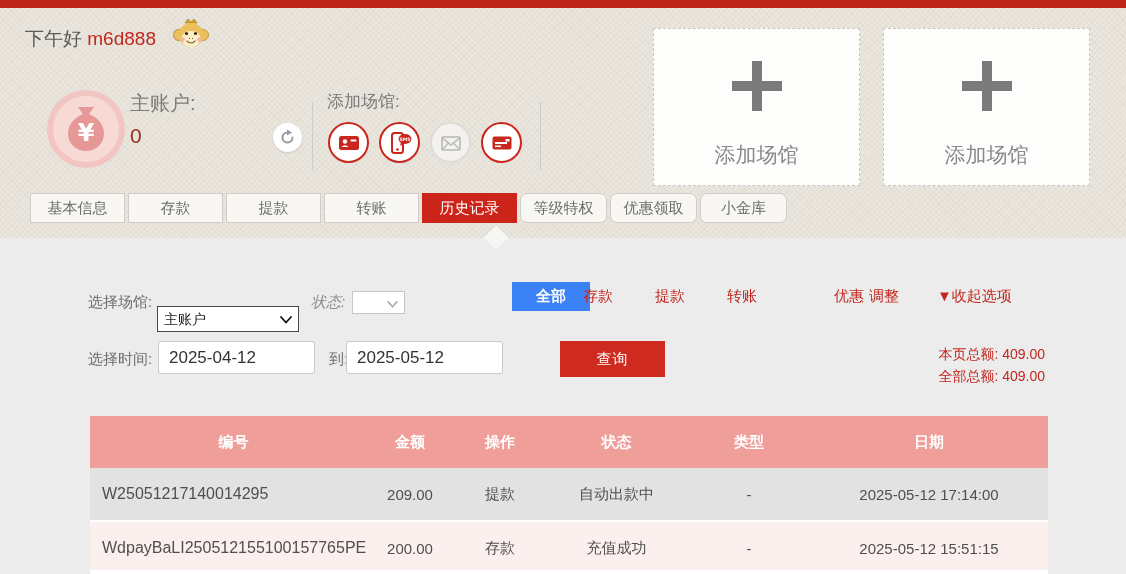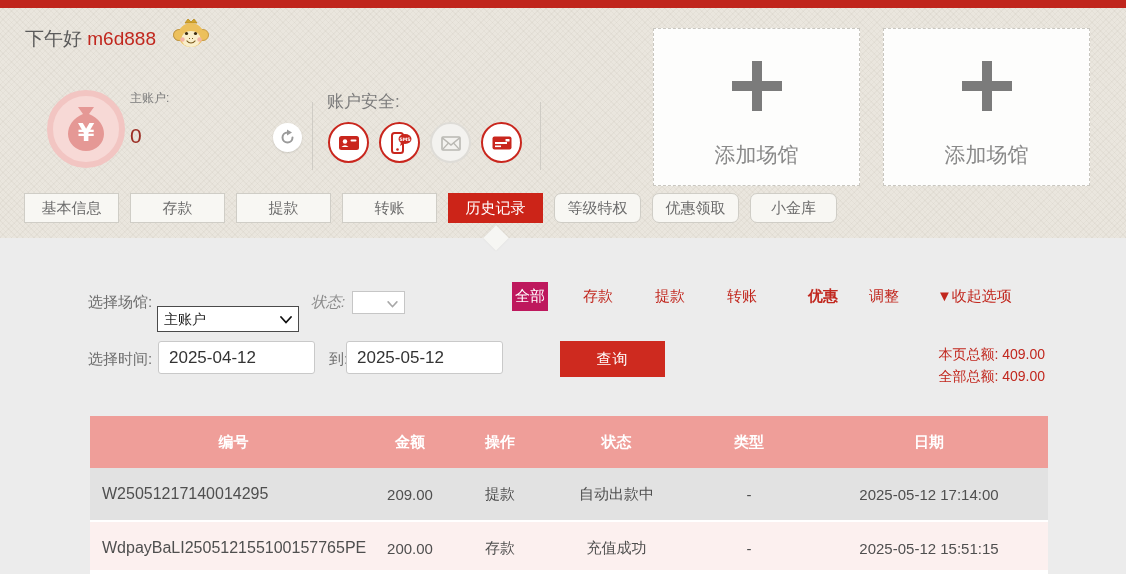--- a/index.html
+++ b/index.html
@@ -14,21 +14,21 @@
     background-image:repeating-linear-gradient(45deg, rgba(120,110,90,.05) 0 1px, transparent 1px 4px),
                      repeating-linear-gradient(-45deg, rgba(120,110,90,.05) 0 1px, transparent 1px 4px); }
 
   .greeting { position:absolute; left:25px; top:18px; font-size:19px; color:#5b5b5b; }
   .greeting .uname { color:#c1271e; }
   .monkey { position:absolute; left:172px; top:8px; }
 
   .moneybag { position:absolute; left:47px; top:82px; width:78px; height:78px; border-radius:50%;
     background:#f7d9d6; border:6px solid #f2c5c2; display:flex; align-items:center; justify-content:center; }
 
-  .acct-label { position:absolute; left:130px; top:82px; font-size:12px; color:#7b7b7b; }
+  .acct-label { position:absolute; left:130px; top:82px; font-size:20px; color:#7b7b7b; }
   .acct-balance { position:absolute; left:130px; top:116px; font-size:21px; color:#9b2d23; }
 
   .refresh { position:absolute; left:273px; top:115px; width:29px; height:29px; border-radius:50%;
     background:#fff; box-shadow:0 1px 2px rgba(0,0,0,.12); display:flex; align-items:center; justify-content:center; cursor:pointer; }
 
   .vdiv { position:absolute; top:94px; width:1px; height:68px; background:#cfccc5; }
   .vdiv.d1 { left:312px; } .vdiv.d2 { left:540px; }
 
   .sec-label { position:absolute; left:327px; top:82px; font-size:17px; color:#7b7b7b; }
   .sec-icons { position:absolute; left:328px; top:114px; display:flex; gap:10px; }
@@ -36,40 +36,40 @@
     display:flex; align-items:center; justify-content:center; cursor:pointer; }
   .sec-ic.off { border-color:#dedcd7; background:#f3f2ef; }
 
   .venue-box { position:absolute; top:20px; width:207px; height:158px; background:#fdfdfc;
     border:1px dashed #c9c7c0; display:flex; flex-direction:column; align-items:center; cursor:pointer;text-align:center; }
   .venue-box.v1 { left:653px; } .venue-box.v2 { left:883px; }
   .venue-box .plus { margin-top:32px; }
   .venue-box .vlabel { margin-top:26px; font-size:21px; color:#8a8a8a; }
 
   
-  .tabs { position:absolute; left:24px; top:185px; display:flex; gap:11px; }
+  .tabs { position:absolute; left:30px; top:185px; display:flex; gap:3px; }
   .tab { height:30px; background:#f8f7f3; border:1px solid #cfcdc6; color:#6b6b6b; font-size:15px;
     display:flex; align-items:center; justify-content:center; cursor:pointer; }
   .tab.w95 { width:95px; } .tab.w86 { width:87px;border-radius:7px; }
   .tab.active { background:#cc2418; border-color:#cc2418; color:#fff; }
 
   .diamond { position:absolute; left:487px; top:229px; width:18px; height:18px; background:#f6f6f3;
     transform:rotate(45deg); box-shadow:0 0 2px rgba(0,0,0,.08); }
 
   
   .flabel { position:absolute; font-size:15px; color:#6e6e6e; }
   .sel-wrap { position:absolute; background:#fff; }
   .sel-main { left:157px; top:306px; width:142px; height:26px; border:1px solid #4a4a4a; }
   .sel-status { left:352px; top:291px; width:53px; height:23px; border:1px solid #c6c6c6; }
   .sel-wrap select { width:100%; height:100%; border:none; background:transparent; font-size:14px; color:#222;
     appearance:none; -webkit-appearance:none; padding-left:6px; outline:none; }
   .sel-chev { position:absolute; right:6px; top:50%; transform:translateY(-50%); pointer-events:none; }
 
   .typelink { position:absolute; top:287px; font-size:15px; color:#c1271e; cursor:pointer; }
-  .typelink.allbox { background:#be185d; color:#fff; padding:5px 3px; top:282px; }
+  .typelink.allbox { background:#3b82f6; color:#fff; padding:5px 24px; top:282px;font-weight:bold; }
   .collapse { position:absolute; top:287px; font-size:15px; color:#c1271e; cursor:pointer; }
 
   .dateinput { position:absolute; top:341px; width:157px; height:33px; background:#fff; border:1px solid #c9c9c9;
     border-radius:3px; font-size:17px; color:#333; padding-left:10px; font-family:inherit; }
   .btn-search { position:absolute; left:560px; top:341px; width:105px; height:36px; background:#ce2a1f;
     color:#fff; border:none; font-size:15px; letter-spacing:1px; cursor:pointer; font-family:inherit; }
 
   .totals { position:absolute; left:800px; top:343px; width:245px; text-align:right; font-size:14px; color:#c1271e; line-height:22px; }
 
   
@@ -120,21 +120,21 @@
     <div class="acct-balance">0</div>
 
     <div class="refresh">
       <svg width="17" height="17" viewBox="0 0 17 17">
         <path d="M13.5 8.5 A5 5 0 1 1 8.5 3.5" stroke="#9a9a9a" stroke-width="2" fill="none" stroke-linecap="round"></path>
         <polygon points="8,0.5 13,3.5 8,6.5" fill="#9a9a9a"></polygon>
       </svg>
     </div>
 
     <div class="vdiv d1"></div>
-    <div class="sec-label">账户安全:</div>
+    <div class="sec-label">添加场馆:</div>
     <div class="sec-icons">
       <div class="sec-ic">
         <svg width="24" height="24" viewBox="0 0 24 24">
           <rect x="2" y="5" width="20" height="14" rx="2.5" fill="#c9261d"></rect>
           <circle cx="8" cy="10.5" r="2.2" fill="#fff"></circle>
           <path d="M4.5 16 q3.5 -3.5 7 0 z" fill="#fff"></path>
           <rect x="13.5" y="8.5" width="6" height="2" rx="1" fill="#fff"></rect>
         </svg>
       </div>
       <div class="sec-ic">
@@ -215,21 +215,21 @@
       <svg width="11" height="7" viewBox="0 0 12 8">
           <path d="M1 1 L6 6.5 L11 1" stroke="#a8a8a8" stroke-width="1.8" fill="none" stroke-linecap="round"></path>
         </svg>
     </span>
   </div>
 
   <span class="typelink allbox" style="left:512px;">全部</span>
   <span class="typelink" style="left:583px;">存款</span>
   <span class="typelink" style="left:655px;">提款</span>
   <span class="typelink" style="left:727px;">转账</span>
-  <span class="typelink" style="left:808px;font-weight:bold;">优惠</span>
+  <span class="typelink" style="left:834px;">优惠</span>
   <span class="typelink" style="left:869px;">调整</span>
   <span class="collapse" style="left:937px;"><span>▼</span><span>收起选项</span></span>
 
   <div class="flabel" style="left:88px; top:350px;">选择时间:</div>
   <input class="dateinput" style="left: 158px;" value="2025-04-12">
   <div class="flabel" style="left:329px; top:350px;">到:</div>
   <input class="dateinput" style="left: 346px;" value="2025-05-12">
   <button class="btn-search">查询</button>
 
   <div class="totals">

